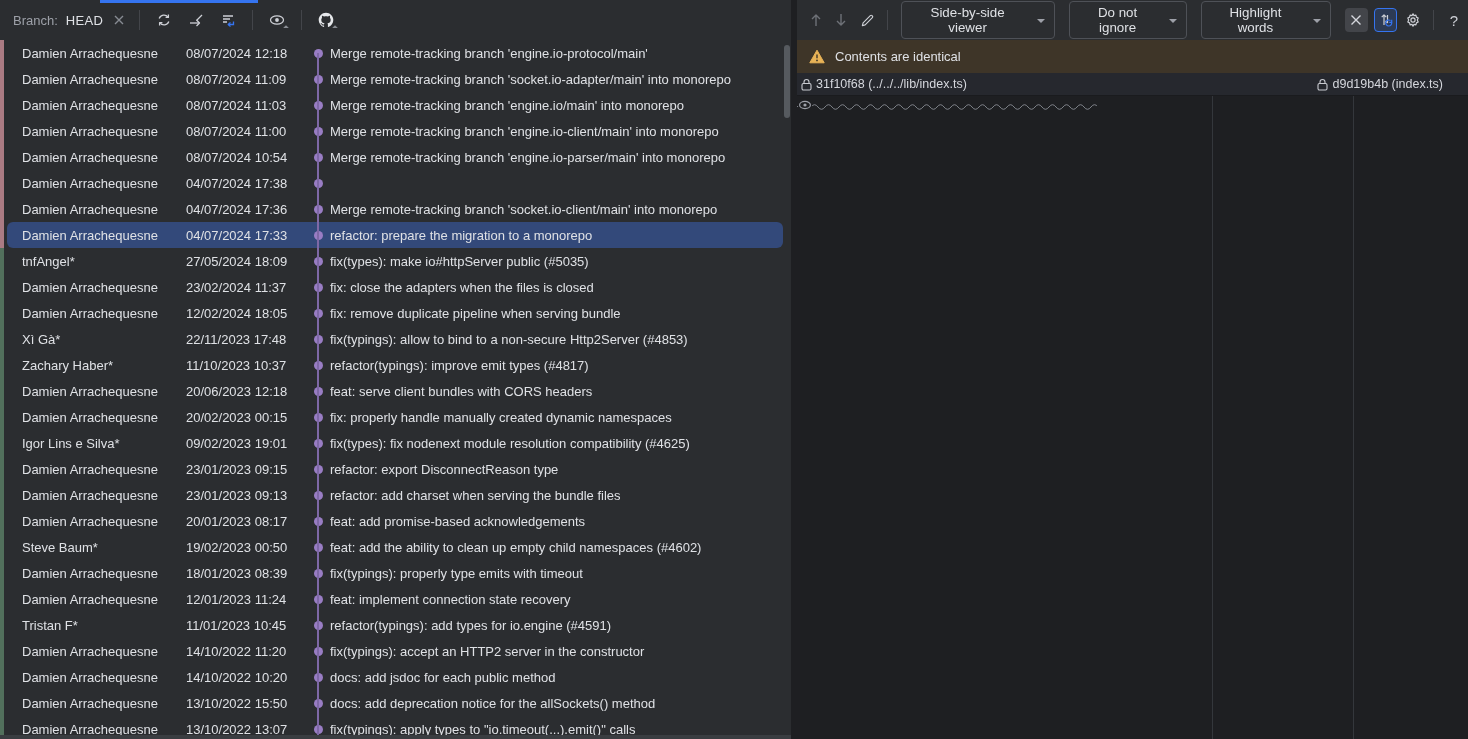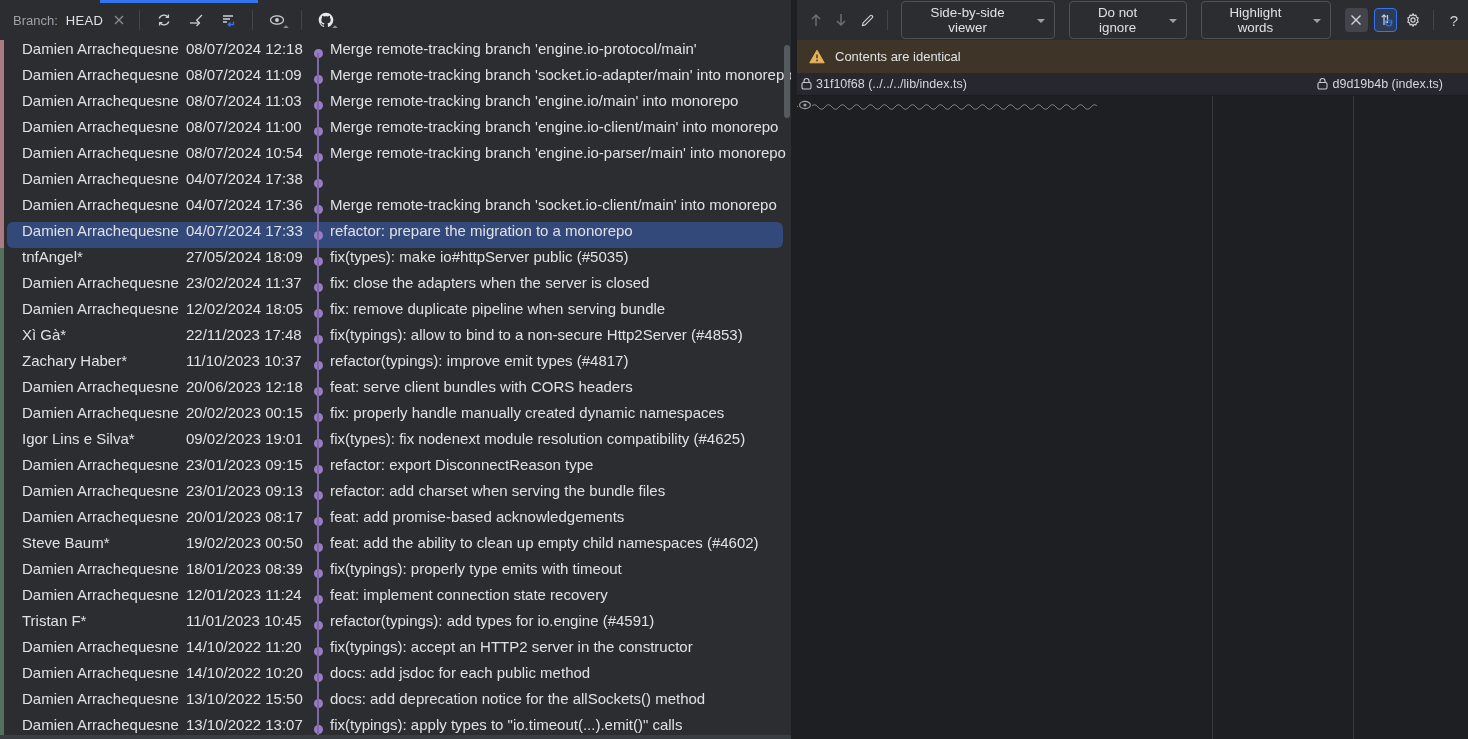--- a/index.html
+++ b/index.html
@@ -18,21 +18,21 @@
   .tab-indicator{position:absolute;left:100px;top:0;width:158px;height:3px;background:var(--accent);z-index:6}
   .lp-toolbar{height:40px;flex:0 0 40px;display:flex;align-items:center;padding:0 8px 0 13px;gap:8px;font-size:13px}
   .branch-label{color:var(--text-dim)}
   .branch-value{color:var(--text);letter-spacing:.3px}
   .icon-btn{display:flex;align-items:center;justify-content:center;width:24px;height:24px;border-radius:4px;position:relative}
   .icon-btn svg{display:block}
   .vsep{width:1px;height:20px;background:#43454a;margin:0 4px;flex:0 0 1px}
   .dd-corner{position:absolute;right:1px;bottom:2px;width:0;height:0;border-left:4px solid transparent;border-top:4px solid #8a8e95;transform:rotate(-45deg)}
 
   .log{position:relative;flex:1;overflow:hidden}
-  .commit-row{position:relative;height:26px;display:flex;font-size:15px;white-space:nowrap}
+  .commit-row{position:relative;height:26px;display:flex;align-items:center;font-size:13px;white-space:nowrap}
   .commit-row.selected::before{content:"";position:absolute;left:7px;right:8px;top:0;bottom:0;background:var(--selection);border-radius:6px;z-index:0}
   .stripe{position:absolute;left:0;top:0;bottom:0;width:4px;z-index:1}
   .cell{position:relative;z-index:1;overflow:hidden;text-overflow:clip}
   .c-author{flex:0 0 186px;padding-left:22px;color:var(--text)}
   .c-date{flex:0 0 120px;color:var(--text)}
   .c-graph{flex:0 0 24px;display:flex;align-items:center;justify-content:center}
   .dot{width:9px;height:9px;border-radius:50%;background:var(--graph);position:relative;z-index:3}
   .c-msg{flex:1;color:var(--text);padding-right:6px}
   .graph-line{position:absolute;left:317px;top:13px;bottom:0;width:2px;background:var(--graph-line);z-index:2}
   .lp-scroll-thumb{position:absolute;right:1px;top:5px;width:6px;height:73px;border-radius:3px;background:#565a5f;z-index:5}
@@ -45,21 +45,21 @@
   .right-panel{flex:1;display:flex;flex-direction:column;background:var(--editor-bg)}
   .rp-toolbar{height:40px;flex:0 0 40px;background:var(--panel-bg);display:flex;align-items:center;padding:0 10px 0 8px;gap:4px;font-size:13px}
   .arrow-btn{width:22px;height:22px;display:flex;align-items:center;justify-content:center;color:#6e7177;font-size:15px}
   .dd-btn{display:flex;align-items:center;gap:13px;border:1px solid var(--border);border-radius:4px;padding:3px 9px;margin:8px 5px;color:var(--text);background:transparent}
   .chev{width:0;height:0;border-left:4px solid transparent;border-right:4px solid transparent;border-top:4px solid #9da0a8;margin-top:1px}
   .tog-btn{width:24px;height:24px;border-radius:4px;display:flex;align-items:center;justify-content:center;background:#43454a;margin-left:2px;position:relative}
   .tog-btn.active{background:#2d3b55;border:1px solid var(--accent)}
 
   .banner{height:33px;flex:0 0 33px;background:var(--banner-bg);display:flex;align-items:center;padding:0 12px;gap:10px;font-size:13px}
   .file-header{height:23px;flex:0 0 23px;background:#26282e;border-bottom:1px solid #1a1b1e;display:flex;align-items:center;justify-content:space-between;padding:0 25px 0 4px;font-size:12.5px;color:#d5d7dd}
-  .fh-group{display:flex;align-items:flex-start;gap:4px;white-space:nowrap}
+  .fh-group{display:flex;align-items:flex-end;gap:4px;white-space:nowrap}
 
   .diff-content{position:relative;flex:1;background:var(--editor-bg)}
   .wave{position:absolute;left:0;right:0;top:4px;height:10px}
   .vline{position:absolute;top:0;bottom:0;width:1px;background:#34373c}
   .vline.v1{left:415px}
   .vline.v2{left:556px}
   .unfold-eye{position:absolute;left:1px;top:1px;z-index:2;background:var(--editor-bg)}
   .help{color:var(--icon);font-size:15px;margin-left:8px}
 </style>
 </head>
@@ -200,21 +200,21 @@
           </span>
     <span class="cell c-msg">fix(types): make io#httpServer public (#5035)</span>
   </div>
         <div class="commit-row">
     <span class="stripe" style="background: rgb(82, 112, 92);"></span>
     <span class="cell c-author">Damien Arrachequesne</span>
     <span class="cell c-date">23/02/2024 11:37</span>
     <span class="cell c-graph">
             <span class="dot"></span>
           </span>
-    <span class="cell c-msg">fix: close the adapters when the server is closed</span>
+    <span class="cell c-msg">fix: close the adapters when the files is closed</span>
   </div>
         <div class="commit-row">
     <span class="stripe" style="background: rgb(82, 112, 92);"></span>
     <span class="cell c-author">Damien Arrachequesne</span>
     <span class="cell c-date">12/02/2024 18:05</span>
     <span class="cell c-graph">
             <span class="dot"></span>
           </span>
     <span class="cell c-msg">fix: remove duplicate pipeline when serving bundle</span>
   </div>

